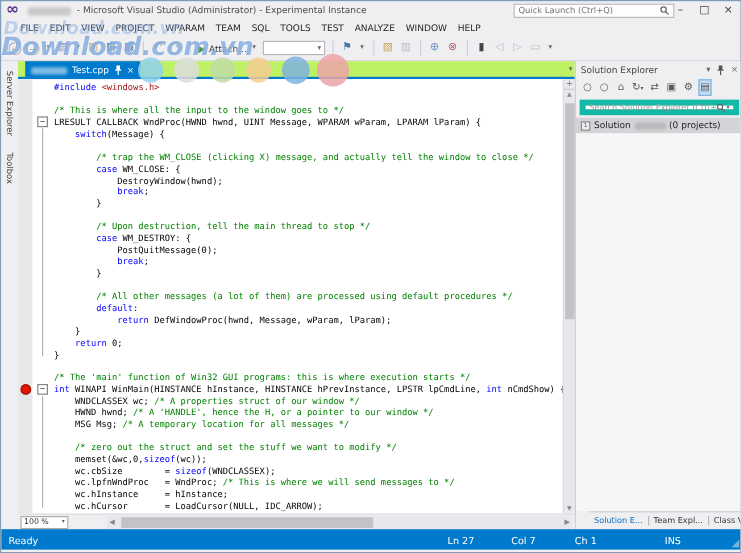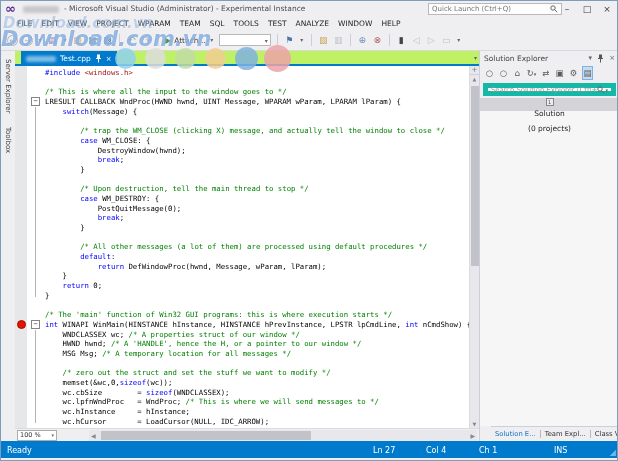--- a/index.html
+++ b/index.html
@@ -86,21 +86,21 @@
   .se-toolbar{position:absolute;left:0;top:14px;width:100%;height:16px;display:flex;align-items:center;
     gap:3px;padding:0 4px;}
   .sei{font-size:8.5px;color:#5A5A5A;width:11px;text-align:center;line-height:12px;}
   .sei.hl{background:#C6DBF2;border:1px solid #7FB2DE;}
   .sei .dd{font-size:5px;}
   .se-search{position:absolute;left:3px;top:32px;width:133px;height:13px;background:#fff;border:5px solid #14b8a6;
     display:flex;align-items:center;font-size:6.8px;color:#999;padding:0 3px;}
   .se-search .ph{flex:1;white-space:nowrap;overflow:hidden;}
   .se-body{position:absolute;left:0;top:47px;width:100%;height:328px;background:#F6F6F6;}
   .se-row{height:13px;display:flex;align-items:center;gap:3px;background:#D4D4D8;padding:0 4px;
-    font-size:7.5px;color:#1E1E1E;white-space:nowrap;flex-direction:column;}
+    font-size:7.5px;color:#1E1E1E;white-space:nowrap;}
   .sol-icon{width:8px;height:8px;border:1px solid #888;background:#EDEDF0;font-size:5px;line-height:7px;
     text-align:center;color:#555;}
   .se-row .blur{width:26px;height:6px;}
   .se-tabs{position:absolute;left:0;bottom:0;width:100%;height:15px;background:#EFEFF2;border-top:1px solid #CCCEDB;
     display:flex;align-items:center;font-size:6.8px;color:#333;margin-left:11px;}
   .se-tab{padding:0 4px;border-right:1px solid #B9B9B9;white-space:nowrap;}
   .se-tab:last-child{border-right:none;}
   .se-tab.active{color:#0E70C0;}
   
   .statusbar{position:absolute;left:0;top:440px;width:100%;height:17px;background:#007ACC;color:#fff;font-size:8px;}
@@ -288,21 +288,21 @@
           <span class="se-tab active">Solution E...</span>
           <span class="se-tab">Team Expl...</span>
           <span class="se-tab">Class View</span>
         </div>
     </div>
   </div>
 
   <div class="statusbar">
     <span class="sb-ready">Ready</span>
     <span class="sb-ln">Ln 27</span>
-    <span class="sb-col">Col 4</span>
+    <span class="sb-col">Col 7</span>
     <span class="sb-ch">Ch 1</span>
     <span class="sb-ins">INS</span>
     <span class="sb-grip">◢</span>
   </div>
 
 <div class="wmc" style="left: 114px; top: 47px; width: 21px; height: 21px; background: rgb(143, 209, 236);"></div>
     <div class="wmc" style="left: 144px; top: 47px; width: 21px; height: 21px; background: rgb(221, 221, 221);"></div>
     <div class="wmc" style="left: 174px; top: 47px; width: 21px; height: 21px; background: rgb(191, 220, 164);"></div>
     <div class="wmc" style="left: 204px; top: 47px; width: 21px; height: 21px; background: rgb(243, 205, 146);"></div>
     <div class="wmc" style="left: 234px; top: 46px; width: 23px; height: 23px; background: rgb(127, 179, 223);"></div>

